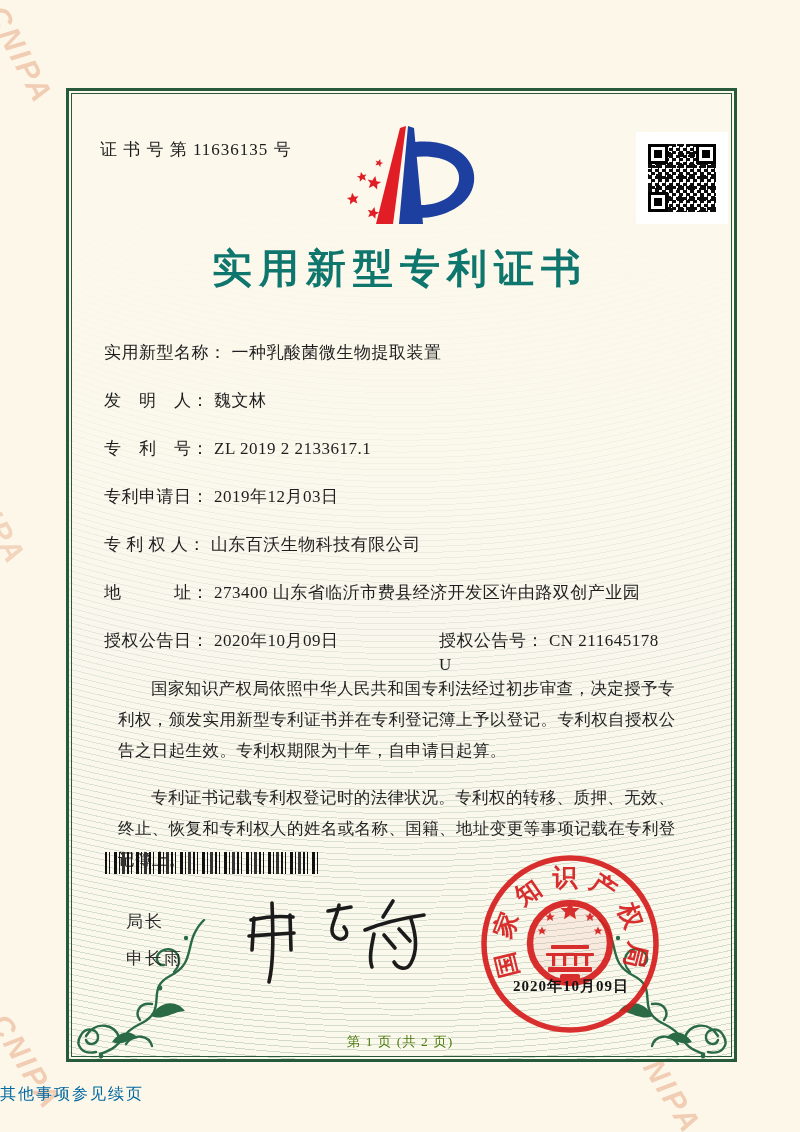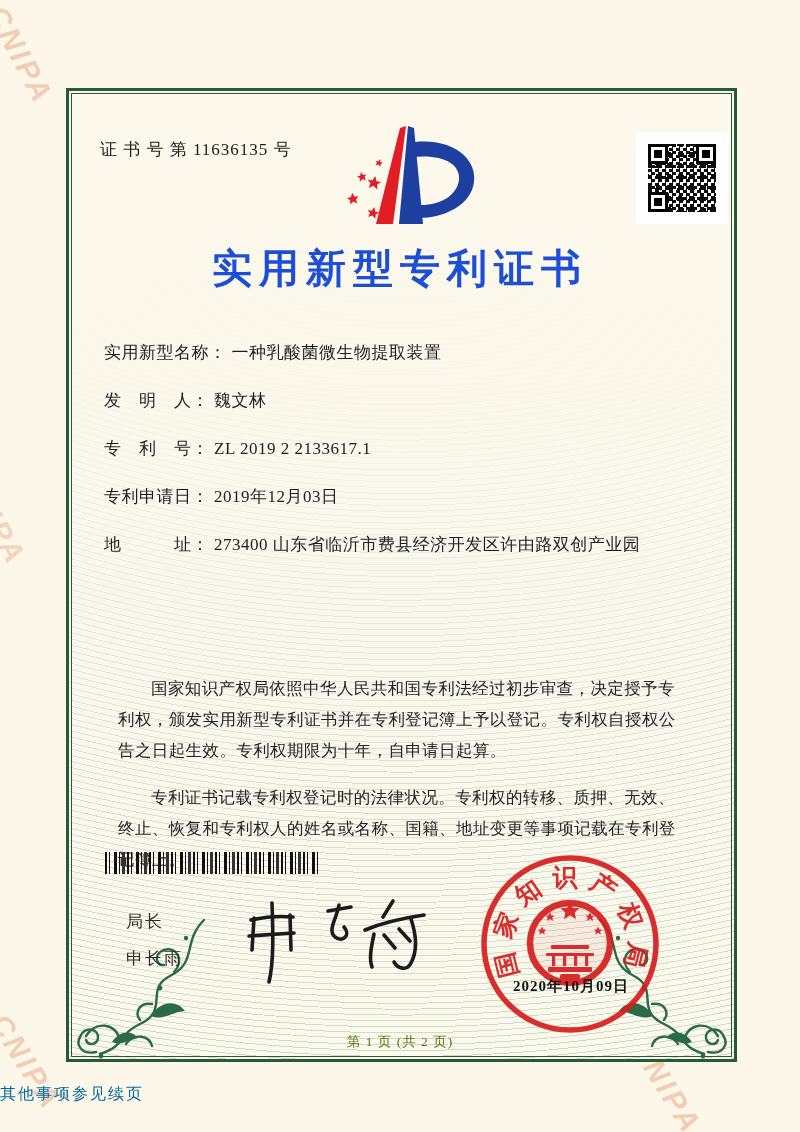--- a/index.html
+++ b/index.html
@@ -35,21 +35,21 @@
       box-shadow:0 0 0 2px #fff;}
   .qr-mod{position:absolute;left:10px;top:10px;width:68px;height:68px;background:
       repeating-conic-gradient(#0d0d0d 0% 25%,rgba(0,0,0,0) 0% 50%) 0 0/7px 7px,
       repeating-conic-gradient(rgba(0,0,0,0) 0% 30%,#0d0d0d 0% 55%,rgba(0,0,0,0) 0% 100%) 3px 2px/11px 11px,
       #fff;}
   .finder{position:absolute;width:14px;height:14px;border:3px solid #000;background:#fff;}
   .finder::after{content:'';position:absolute;inset:3px;background:#000;}
   .f-tl{left:10px;top:10px}.f-tr{right:10px;top:10px}.f-bl{left:10px;bottom:10px}
 
   .title{position:absolute;left:0;top:241px;width:100%;text-align:center;
-         font-size:40px;font-weight:bold;letter-spacing:7px;color:#1d4ed8;}
+         font-size:40px;font-weight:bold;letter-spacing:7px;color:#0f766e;}
 
   
   .fields{position:absolute;left:104px;top:341px;width:570px;font-size:17px;color:#1e1e1e;}
   .frow{position:relative;height:48px;line-height:24px;letter-spacing:.5px;}
   .frow .lab{display:inline-block;}
   .frow .val{margin-left:5px;}
   .pair2{position:absolute;left:335px;top:0;}
 
   
   .paras{position:absolute;left:102px;top:657px;width:602px;font-size:16.5px;line-height:1.88;
@@ -168,21 +168,30 @@
     <div class="frow">
       <span class="lab">发　明　人：</span><span class="val">魏文林</span>
     </div>
     <div class="frow">
       <span class="lab">专　利　号：</span><span class="val">ZL 2019 2 2133617.1</span>
     </div>
     <div class="frow">
       <span class="lab">专利申请日：</span><span class="val">2019年12月03日</span>
     </div>
     <div class="frow">
+      <span class="lab">专 利 权 人：</span><span class="val">山东百沃生物科技有限公司</span>
+    </div>
+    <div class="frow">
       <span class="lab">地　　　址：</span><span class="val">273400 山东省临沂市费县经济开发区许由路双创产业园</span>
+    </div>
+    <div class="frow">
+      <span class="lab">授权公告日：</span><span class="val">2020年10月09日</span>
+      <span class="pair2">
+        <span class="lab">授权公告号：</span><span class="val">CN 211645178 U</span>
+      </span>
     </div>
   </div>
 
   <div class="paras">
     <p>国家知识产权局依照中华人民共和国专利法经过初步审查，决定授予专利权，颁发实用新型专利证书并在专利登记簿上予以登记。专利权自授权公告之日起生效。专利权期限为十年，自申请日起算。</p>
     <p>专利证书记载专利权登记时的法律状况。专利权的转移、质押、无效、终止、恢复和专利权人的姓名或名称、国籍、地址变更等事项记载在专利登记簿上。</p>
   </div>
 
   <div class="barcode"></div>
 

